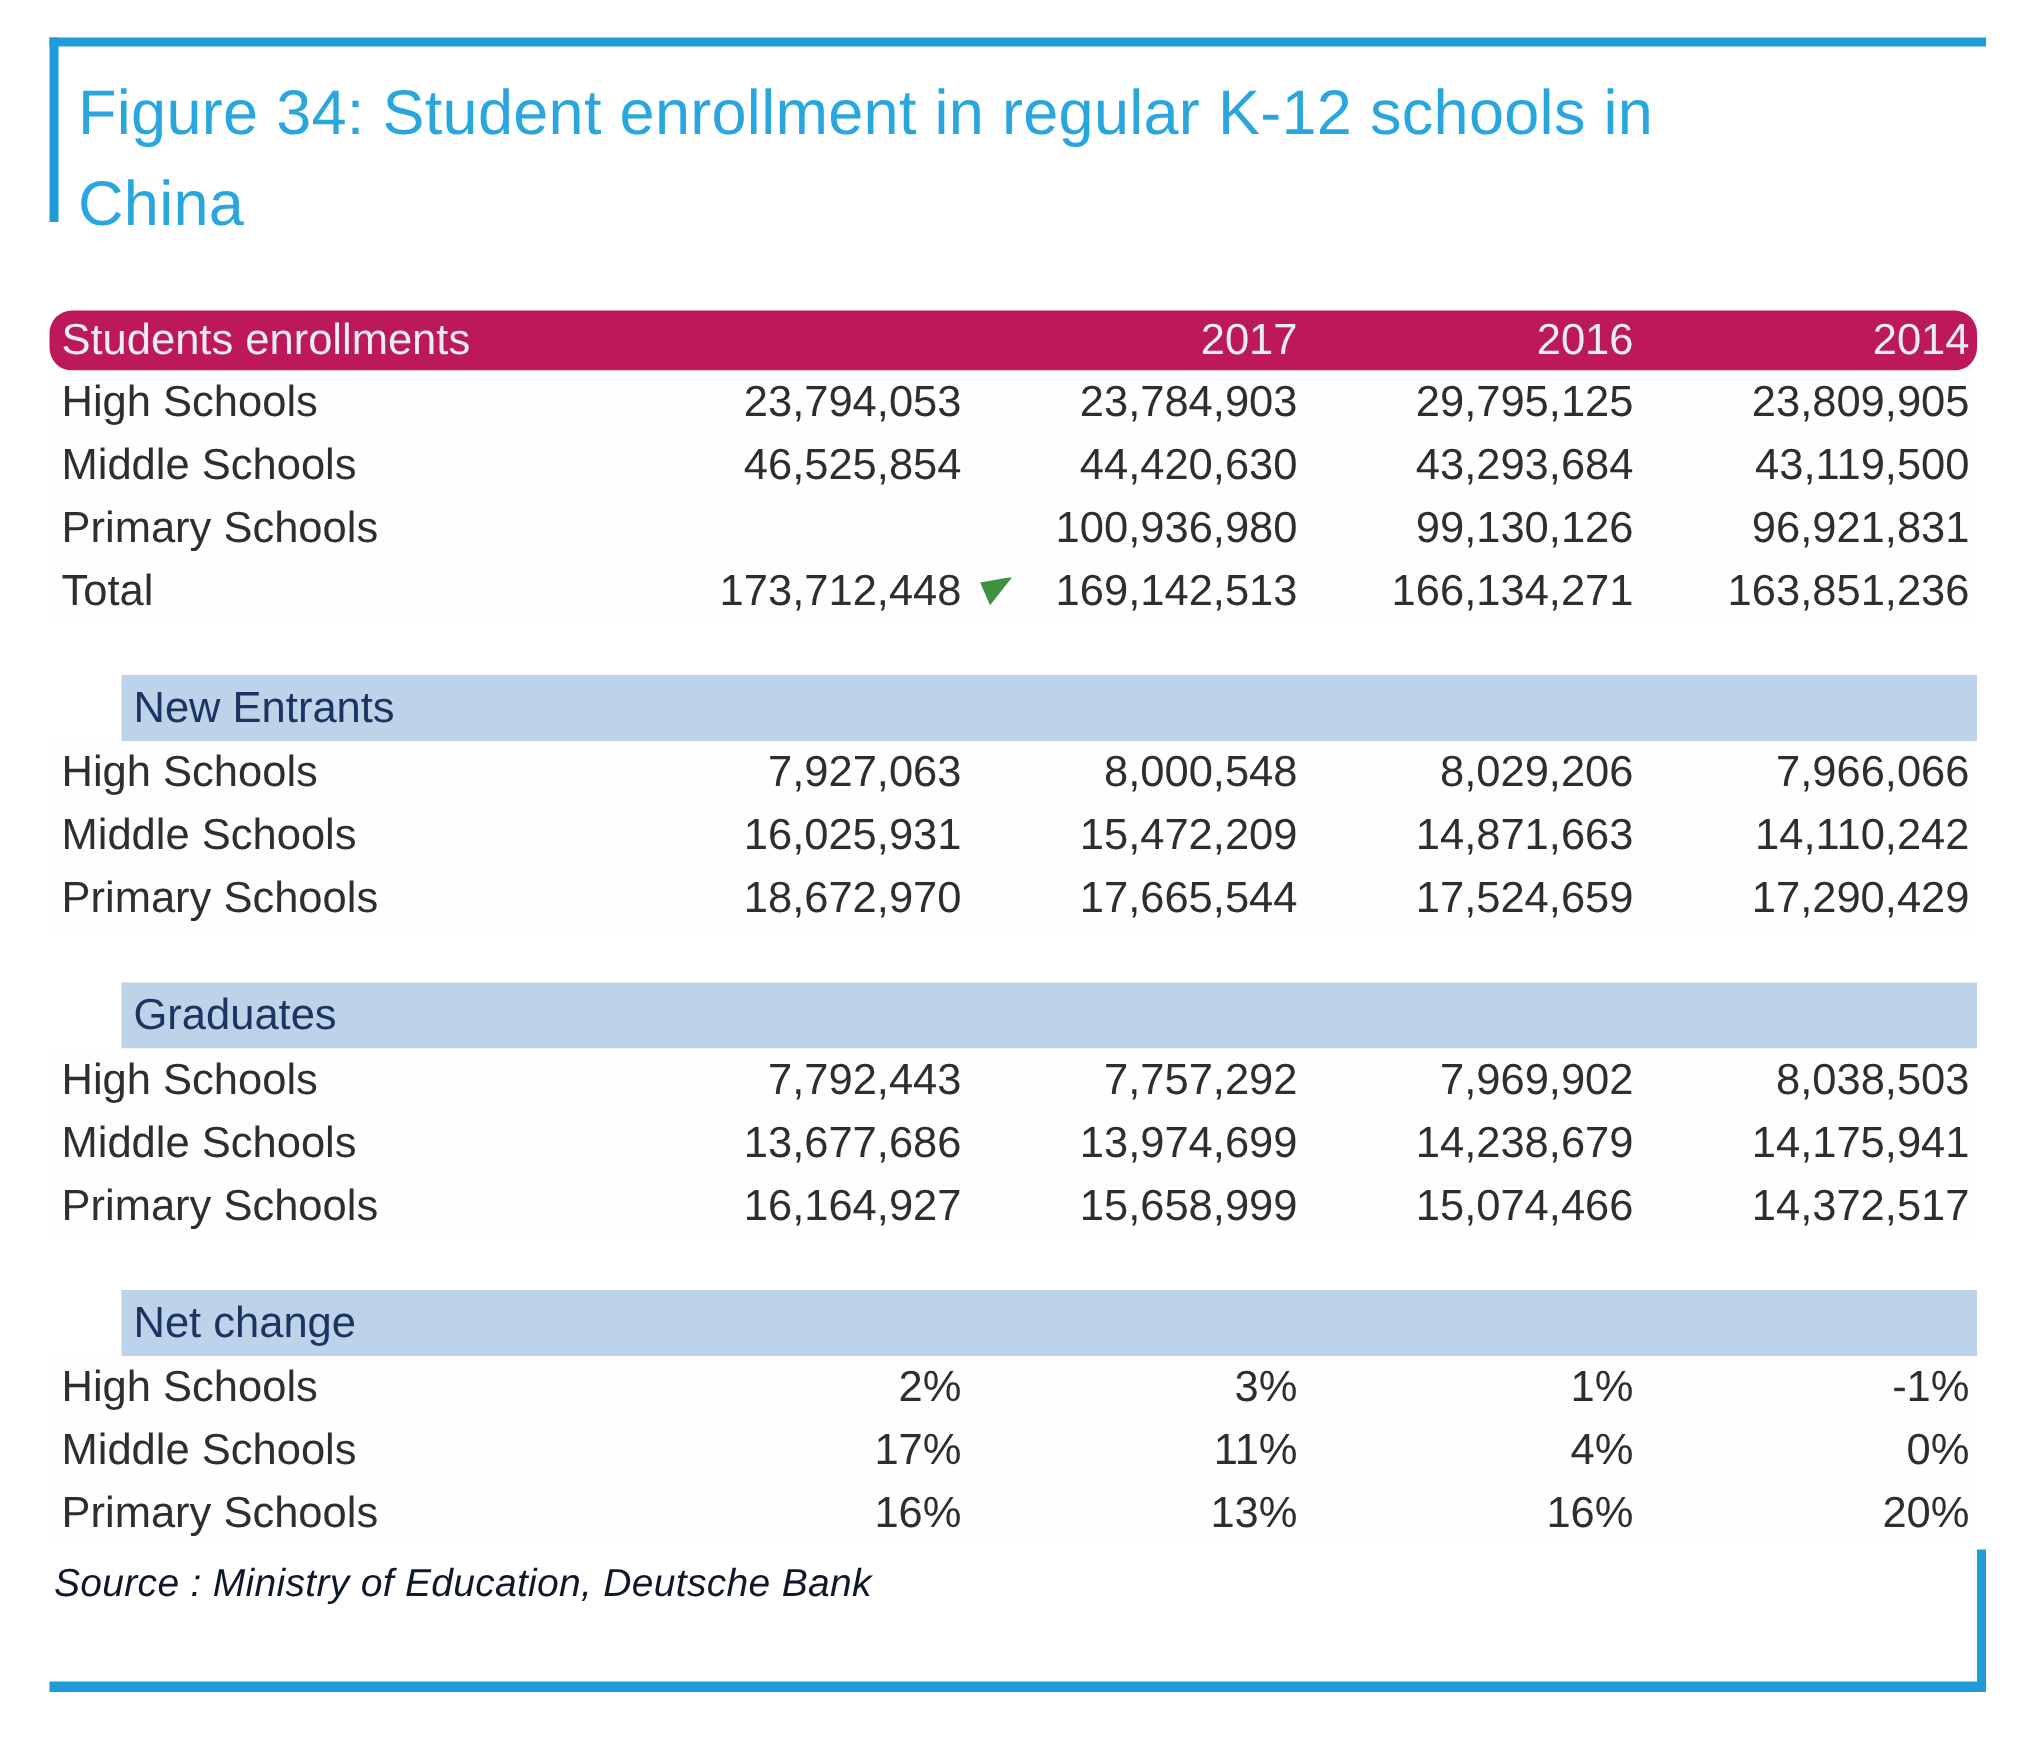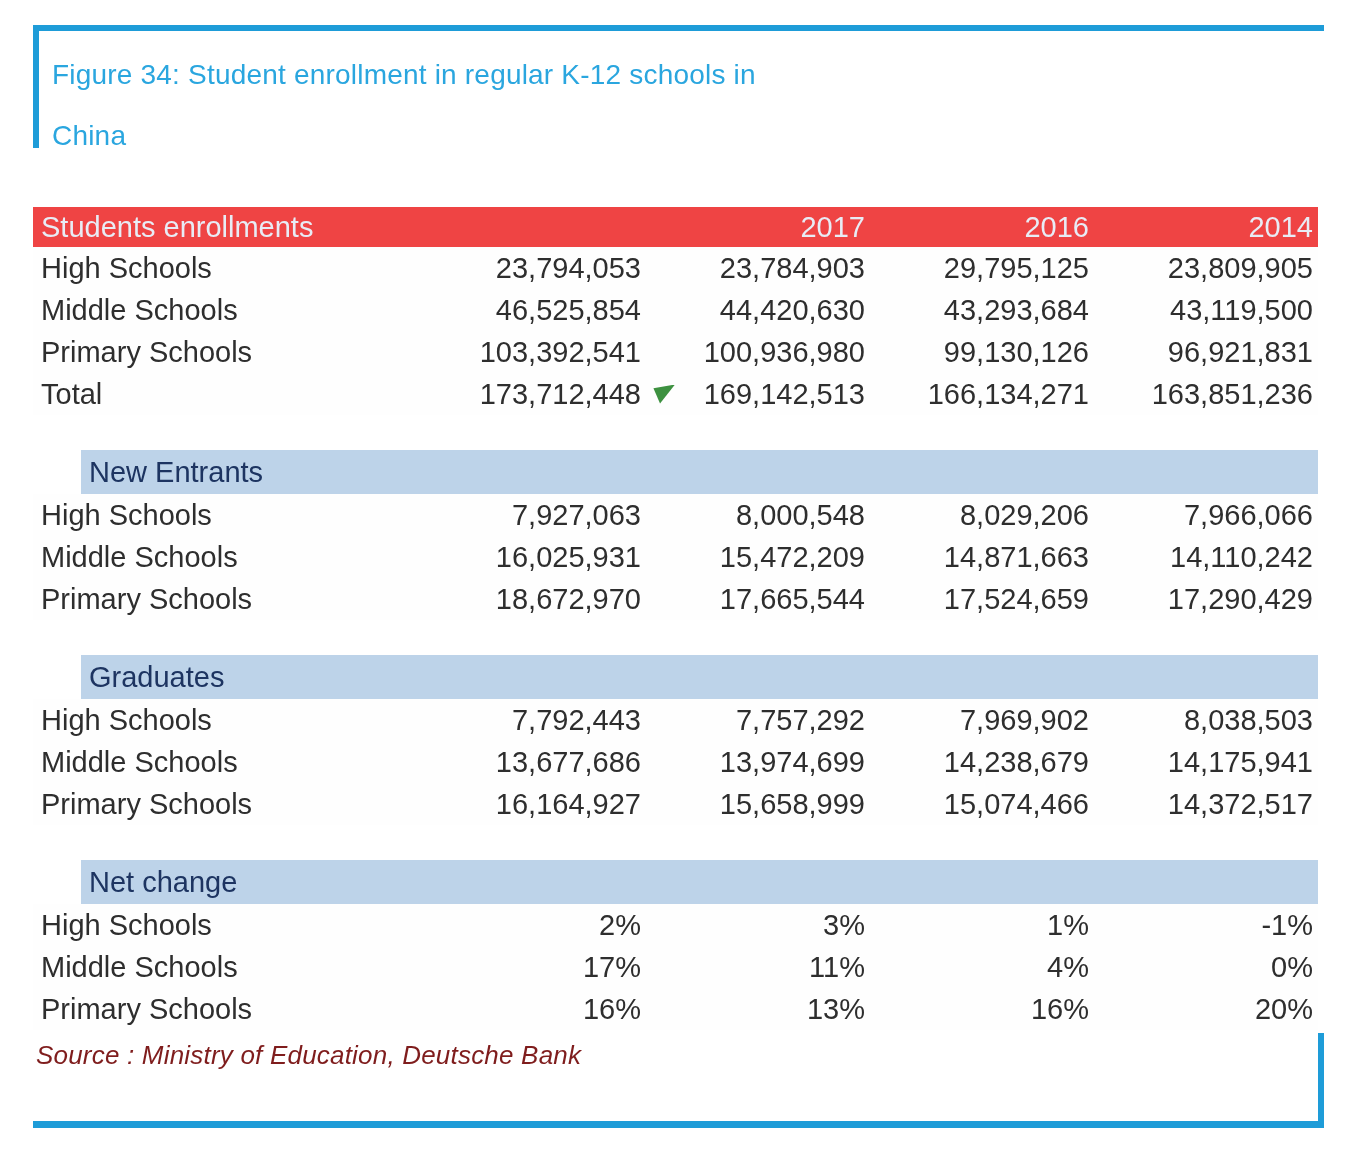--- a/index.html
+++ b/index.html
@@ -8,43 +8,43 @@
 
   
   .rule { position:absolute; background:#1e9cd8; }
   .top-rule    { left:33px;  top:25px;   width:1291px; height:6px; }
   .left-rule   { left:33px;  top:25px;   width:6px;    height:123px; }
   .bottom-rule { left:33px;  top:1121px; width:1291px; height:7px; }
   .right-rule  { left:1318px; top:1033px; width:6px;   height:89px; }
 
   
   .fig-title { position:absolute; left:52px; top:44px; width:1250px;
-               color:#2aa6df; font-size:28px; line-height:61px; font-weight:400;
+               color:#2aa6df; font-size:42px; line-height:61px; font-weight:400;
                letter-spacing:0.2px; }
 
   
   .table { position:absolute; left:33px; top:207px; width:1285px;
            font-size:29px; color:#2e2e2e; }
   .thead { display:flex; align-items:center; height:40px;
-           background:#ef4444; color:#e8ecf5; }
+           background:#be185d; color:#e8ecf5;border-radius:15px; }
   .thead .label { flex:1; padding-left:8px; font-size:29px; }
   .col  { width:224px; box-sizing:border-box; text-align:right; padding-right:5px; }
   .row  { display:flex; align-items:center; height:42px; background:#fefefe; }
   .row .label { flex:1; padding-left:8px; }
   .vcell { position:relative; }
   .band { display:flex; align-items:center; height:44px; margin-top:35px;
           background:#bdd3e9; color:#1d3461; padding-left:8px; box-sizing:border-box;margin-left:48px; }
 
   
   .flag { position:absolute; left:calc(100% + 7px); top:7px; width:22px; height:19px;
           background:#3d9140; clip-path:polygon(2% 20%, 100% 0%, 32% 100%); }
 
   
   .source { position:absolute; left:36px; top:1040px; font-style:italic;
-            font-size:26px; color:#7f1d1d; letter-spacing:0.2px; }
+            font-size:26px; color:#0f172a; letter-spacing:0.2px; }
 </style>
 </head>
 <body>
 
 <div class="frame">
 
   <div class="rule top-rule"></div>
   <div class="rule left-rule"></div>
   <div class="rule bottom-rule"></div>
   <div class="rule right-rule"></div>
@@ -71,21 +71,20 @@
         </div>
         <div class="row">
           <div class="label">Middle Schools</div>
           <div class="col vcell">46,525,854</div>
           <div class="col vcell">44,420,630</div>
           <div class="col vcell">43,293,684</div>
           <div class="col vcell">43,119,500</div>
         </div>
         <div class="row">
           <div class="label">Primary Schools</div>
-          <div class="col vcell">103,392,541</div>
           <div class="col vcell">100,936,980</div>
           <div class="col vcell">99,130,126</div>
           <div class="col vcell">96,921,831</div>
         </div>
         <div class="row">
           <div class="label">Total</div>
           <div class="col vcell">173,712,448<span class="flag"></span></div>
           <div class="col vcell">169,142,513</div>
           <div class="col vcell">166,134,271</div>
           <div class="col vcell">163,851,236</div>

